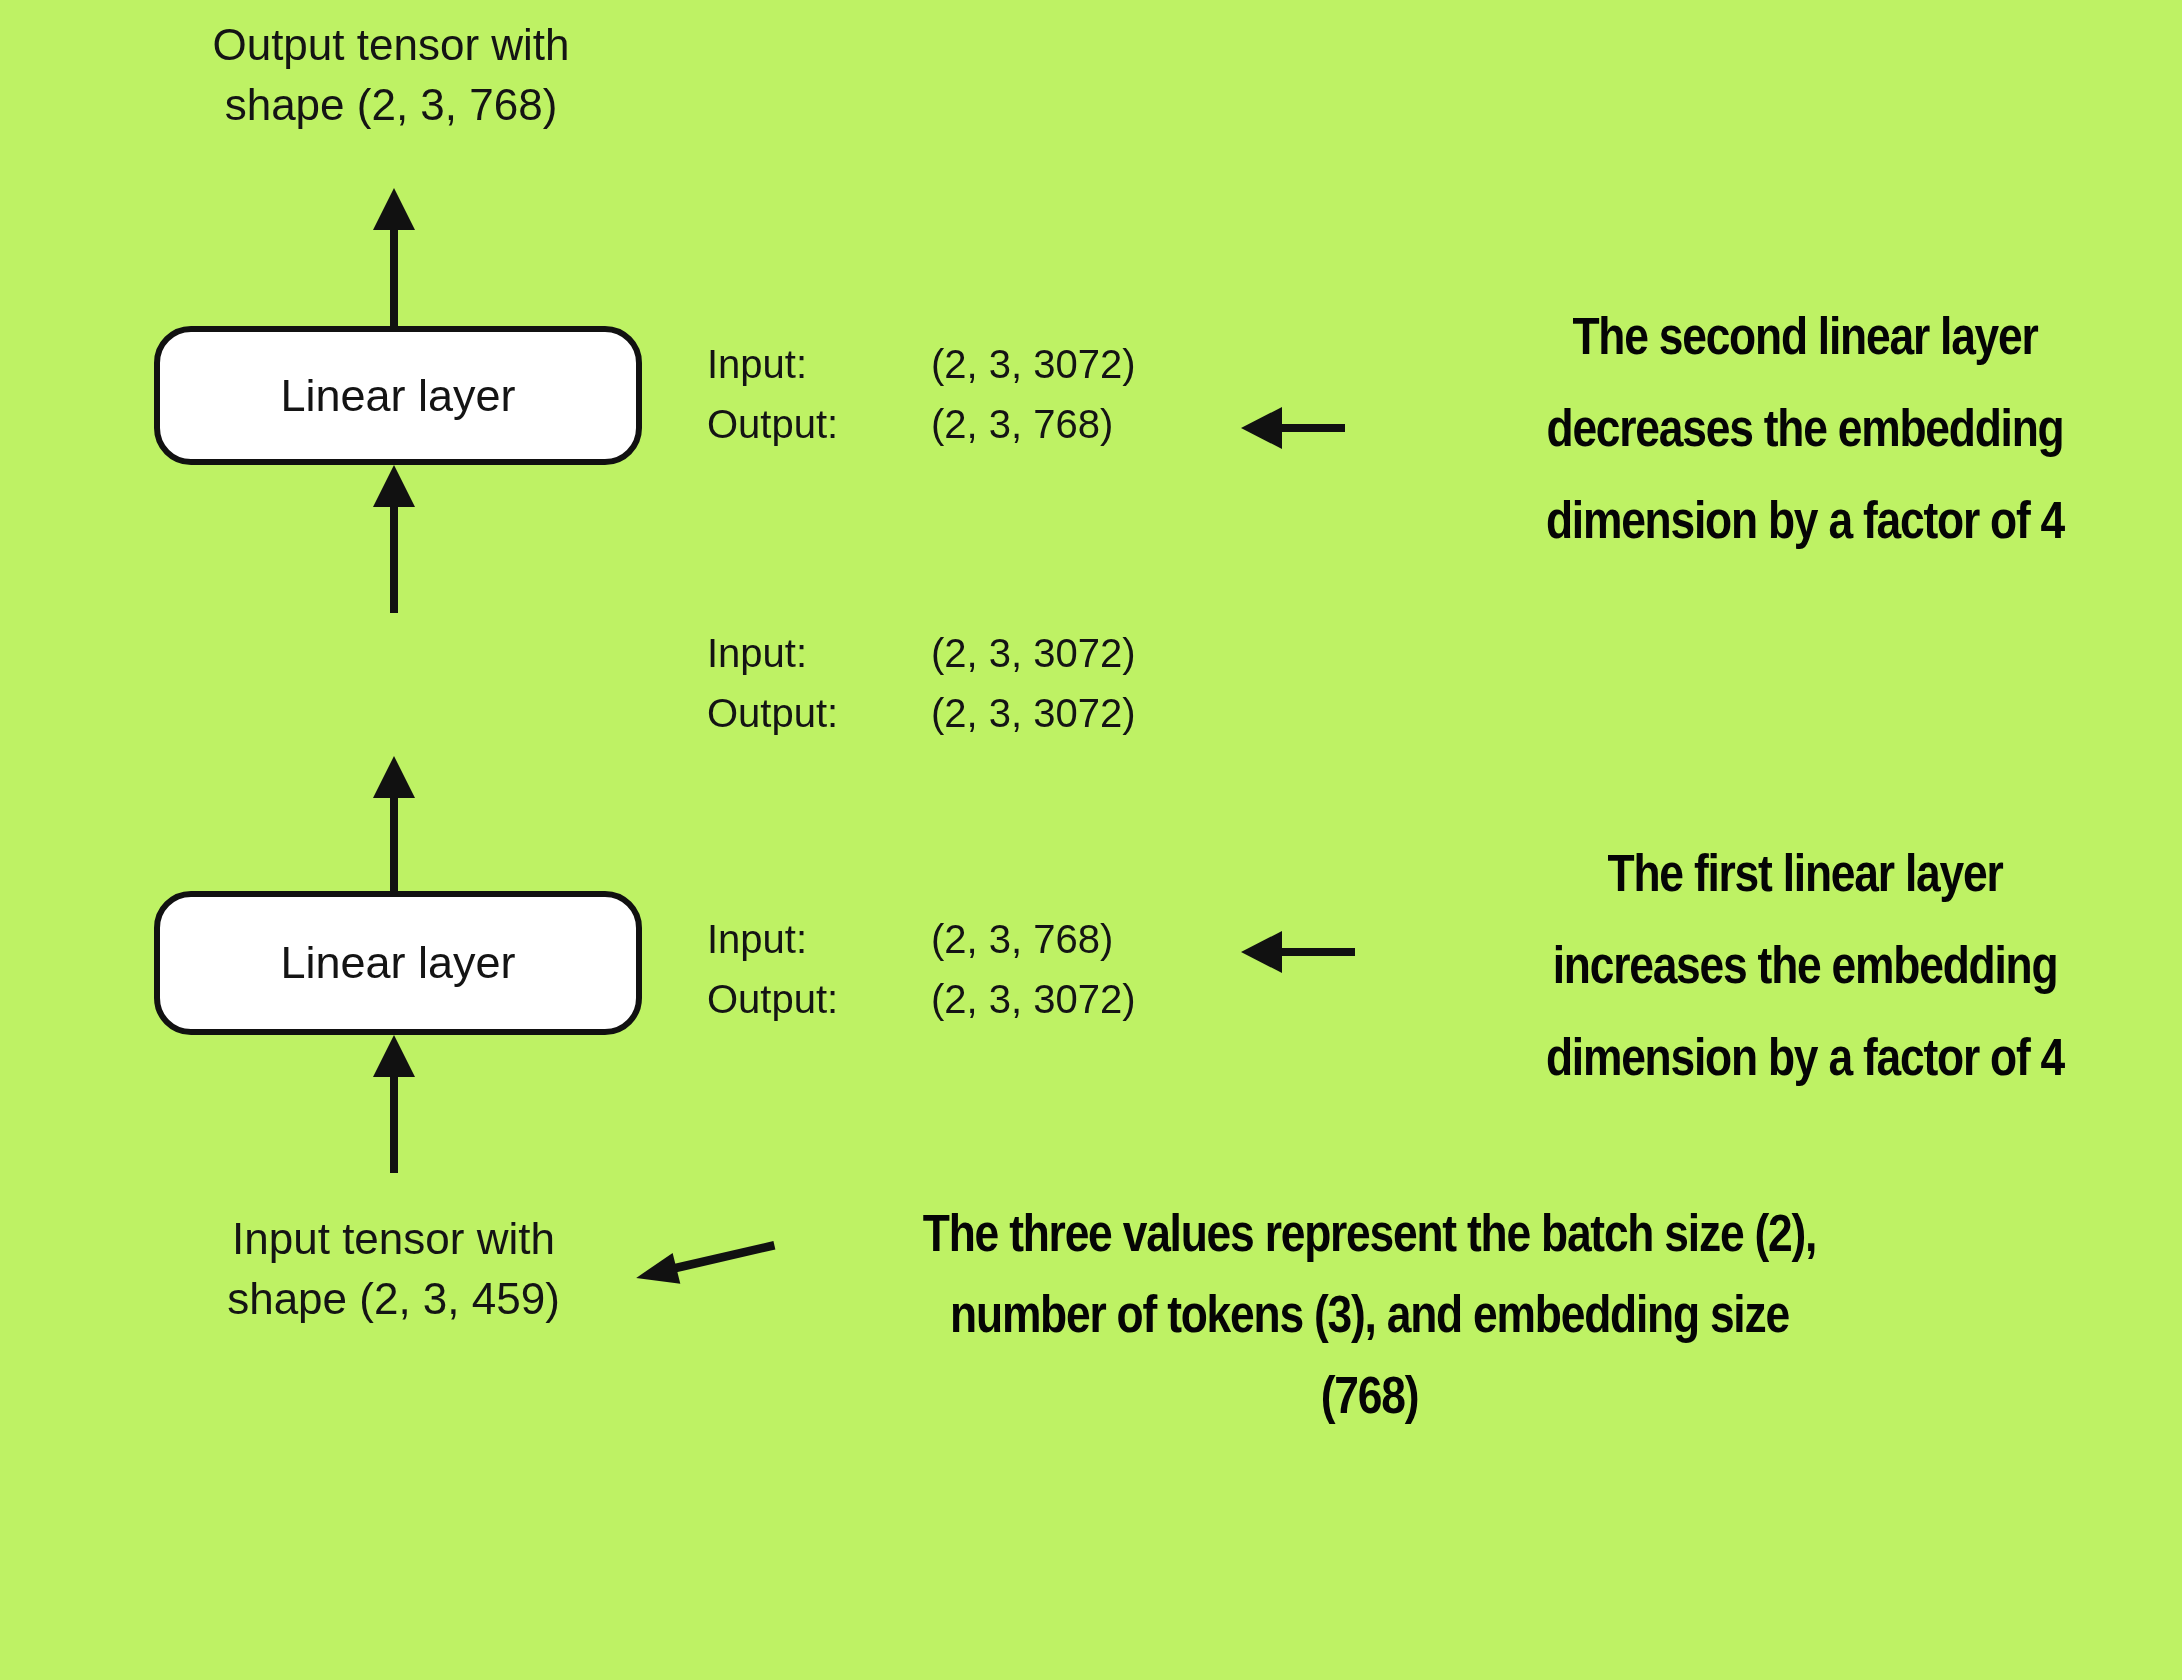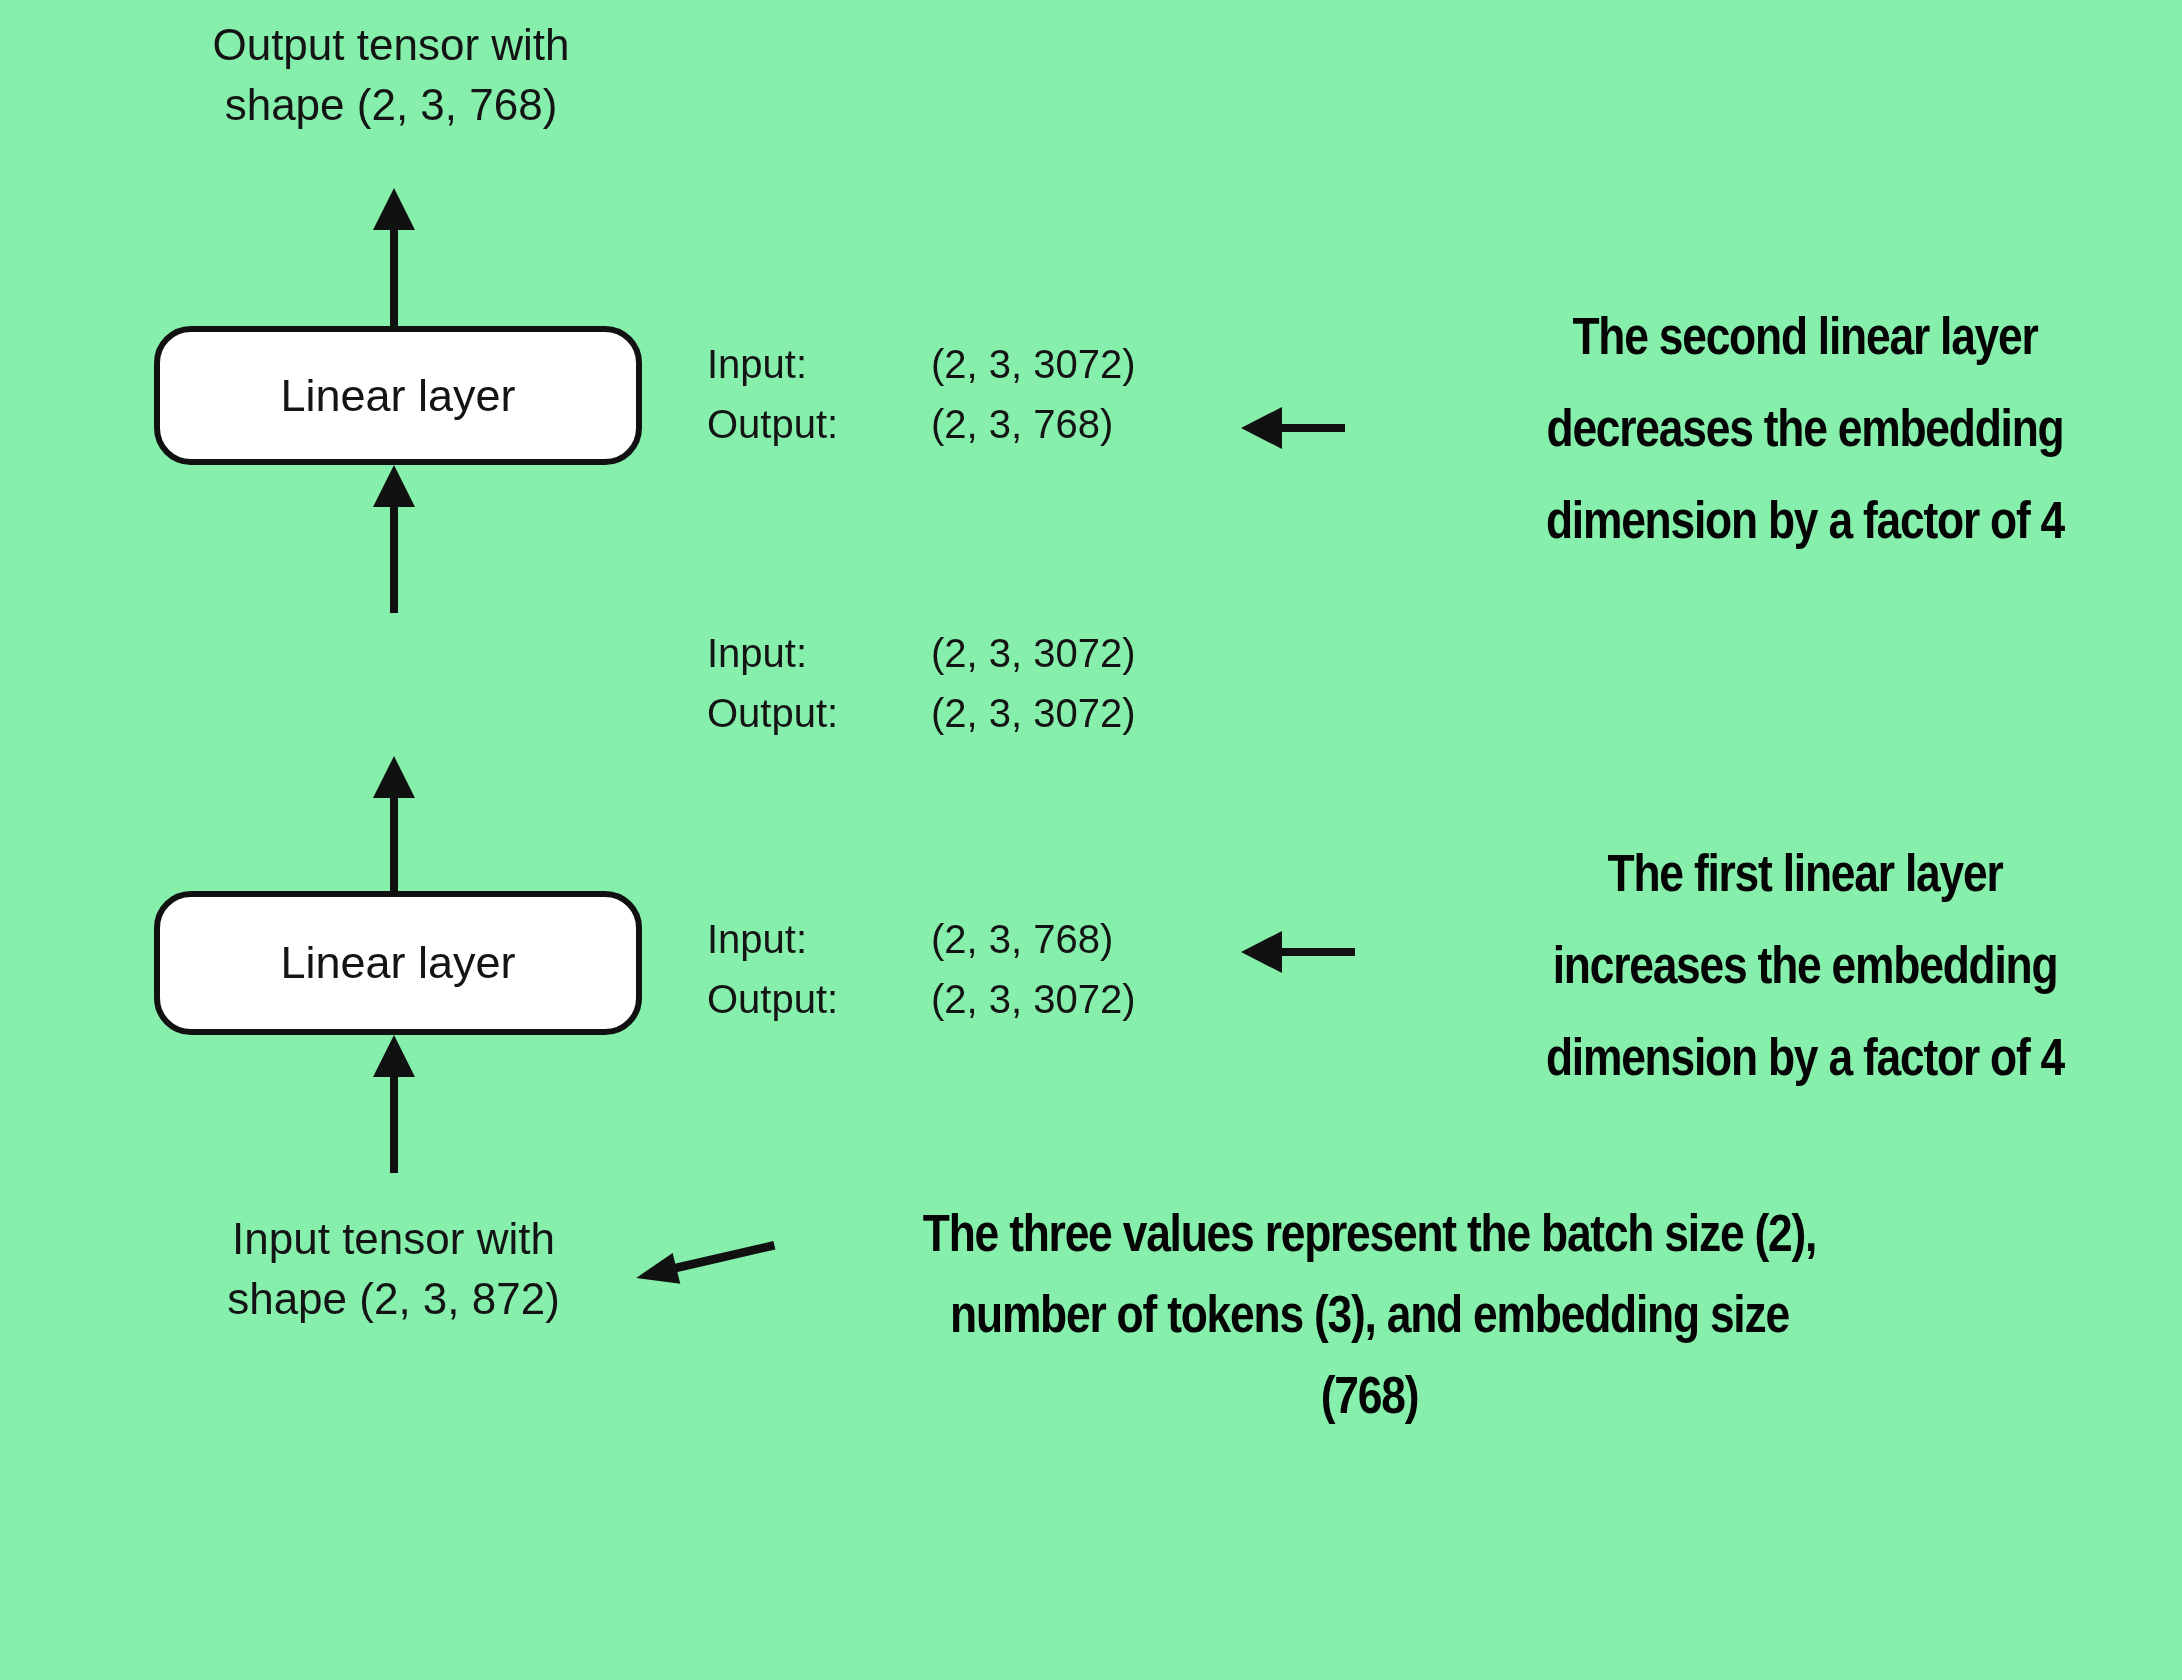--- a/index.html
+++ b/index.html
@@ -1,18 +1,18 @@
 <!DOCTYPE html>
 <html><head>
 <meta charset="utf-8">
 <style>
   html,body{margin:0;padding:0;background:#ffffff;}
   .stage{
     position:relative;width:2182px;height:1680px;overflow:hidden;
-    background:#86efac;color:#111;
+    background:#bef264;color:#111;
     font-family:"Liberation Sans", sans-serif;
   }
   
   .dlabel{
     position:absolute;font-size:44px;line-height:60px;text-align:center;
     white-space:pre-line;color:#141414;
   }
   
   .node{
     position:absolute;left:154px;width:488px;box-sizing:border-box;
@@ -96,21 +96,21 @@
     <span>Output:</span>
     <span>(2, 3, 3072)</span>
   </div>
 
   <div class="varrow" style="left:372px;top:1035px;height:138px;">
     <div class="head"></div>
     <div class="shaft"></div>
   </div>
 
   <div class="dlabel" style="left:177px;top:1209px;width:433px;">Input tensor with
-shape (2, 3, 872)</div>
+shape (2, 3, 459)</div>
 
   <div class="harrow" style="left:1241px;top:406px;width:104px;">
     <div class="head"></div>
     <div class="shaft"></div>
   </div>
 
   <div class="ann side" style="left:1448px;top:291px;width:714px;">The second linear layer
 decreases the embedding
 dimension by a factor of 4</div>
 

